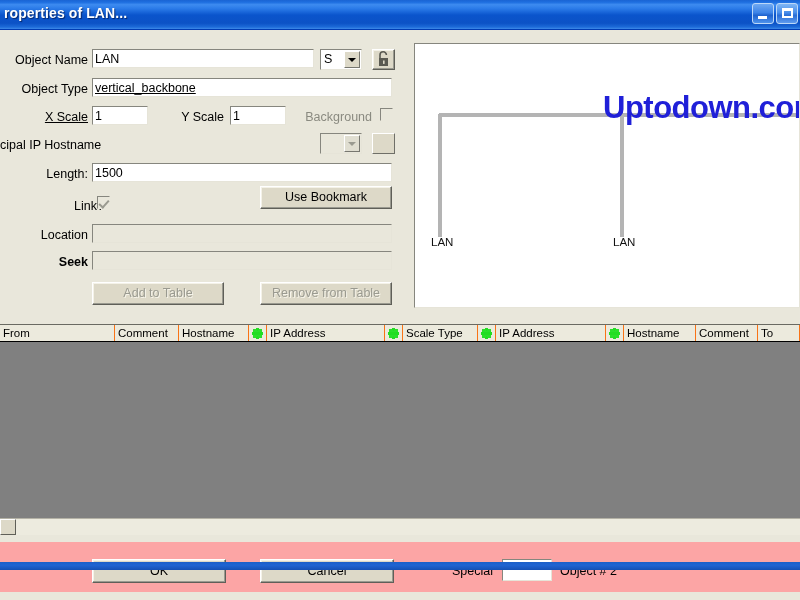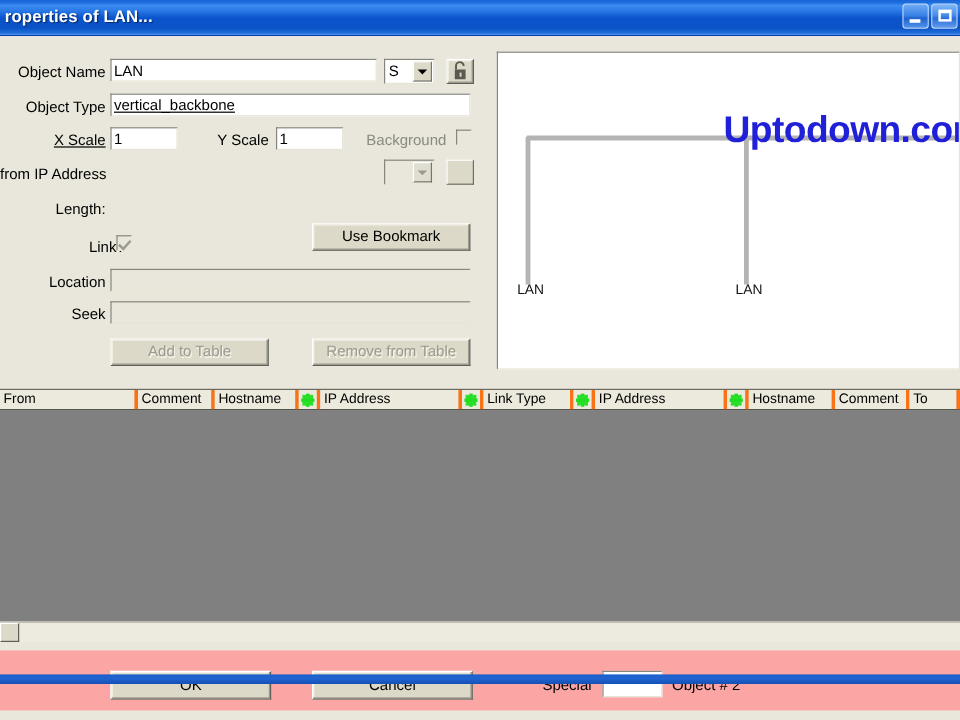--- a/index.html
+++ b/index.html
@@ -257,21 +257,21 @@
     width: 800px; height: 18px;
     background: #e9e7db;
     border-top: 1px solid #6a6a62;
     border-bottom: 1px solid #000000;
     box-sizing: border-box;
     display: flex;
   }
   .th {
     position: relative;
     box-sizing: border-box;
-    border-right: 3px solid #f97316;
+    border-right: 1px solid #f97316;
     font-size: 11.5px;
     color: #000;
     line-height: 16px;
     padding-left: 3px;
     white-space: nowrap;
     overflow: hidden;
     background: #eceadd;
     flex: 0 0 auto;
   }
   .th.iconcol {
@@ -377,39 +377,40 @@
       <div class="lbl" style="left:0; top:50px; width:88px;">Object Type</div>
       <input class="tf" style="left: 92px; top: 48px; width: 300px; text-decoration: underline;" value="vertical_backbone">
 
       <div class="lbl" style="left:0; top:78px; width:88px;text-decoration:underline;">X Scale</div>
       <input class="tf" style="left: 92px; top: 76px; width: 56px;" value="1">
       <div class="lbl" style="left:162px; top:78px; width:62px;">Y Scale</div>
       <input class="tf" style="left: 230px; top: 76px; width: 56px;" value="1">
       <div class="lbl dim" style="left:278px; top:78px; width:94px;">Background</div>
       <div class="cbx" style="left:380px; top:78px;"></div>
 
-      <div class="lbl" style="left:0; top:106px; width:88px;">from IP Address</div>
+      <div class="lbl" style="left:0; top:106px; width:88px;">cipal IP Hostname</div>
       <div class="combo disabled" style="left:320px; top:103px; width:42px;">
         <span class="cval"></span>
         <span class="cbtn">
           <span class="arrow-dn"></span>
         </span>
       </div>
       <div class="sqbtn" style="left:372px; top:103px; width:23px; height:21px;"></div>
 
       <div class="lbl" style="left:0; top:135px; width:88px;">Length:</div>
+      <input class="tf" style="left: 92px; top: 133px; width: 300px;" value="1500">
 
       <div class="lbl" style="left:16px; top:167px; width:88px;">Link?</div>
       <div class="cbx checked" style="left:97px; top:166px;"></div>
       <div class="btn" style="left:260px; top:156px; width:132px; height:23px;">Use Bookmark</div>
 
       <div class="lbl" style="left:0; top:196px; width:88px;">Location</div>
       <input class="tf disabled" style="left: 92px; top: 194px; width: 300px;" value="">
 
-      <div class="lbl" style="left:0; top:223px; width:88px;">Seek</div>
+      <div class="lbl" style="left:0; top:223px; width:88px;font-weight:bold;">Seek</div>
       <input class="tf disabled" style="left: 92px; top: 221px; width: 300px;" value="">
 
       <div class="btn disabled" style="left:92px; top:252px; width:132px; height:23px;">Add to Table</div>
       <div class="btn disabled" style="left:260px; top:252px; width:132px; height:23px;">Remove from Table</div>
     </div>
 
     <div class="preview">
       <svg width="384" height="263" viewBox="0 0 384 263">
 
         <line x1="24" y1="71" x2="384" y2="71" stroke="#b4b4b4" stroke-width="4"></line>
@@ -431,21 +432,21 @@
             <span class="star">
               <i></i>
             </span>
           </div>
           <div class="th" style="width: 118px;">IP Address</div>
           <div class="th iconcol" style="width: 18px;">
             <span class="star">
               <i></i>
             </span>
           </div>
-          <div class="th" style="width: 75px;">Link Type</div>
+          <div class="th" style="width: 75px;">Scale Type</div>
           <div class="th iconcol" style="width: 18px;">
             <span class="star">
               <i></i>
             </span>
           </div>
           <div class="th" style="width: 110px;">IP Address</div>
           <div class="th iconcol" style="width: 18px;">
             <span class="star">
               <i></i>
             </span>

